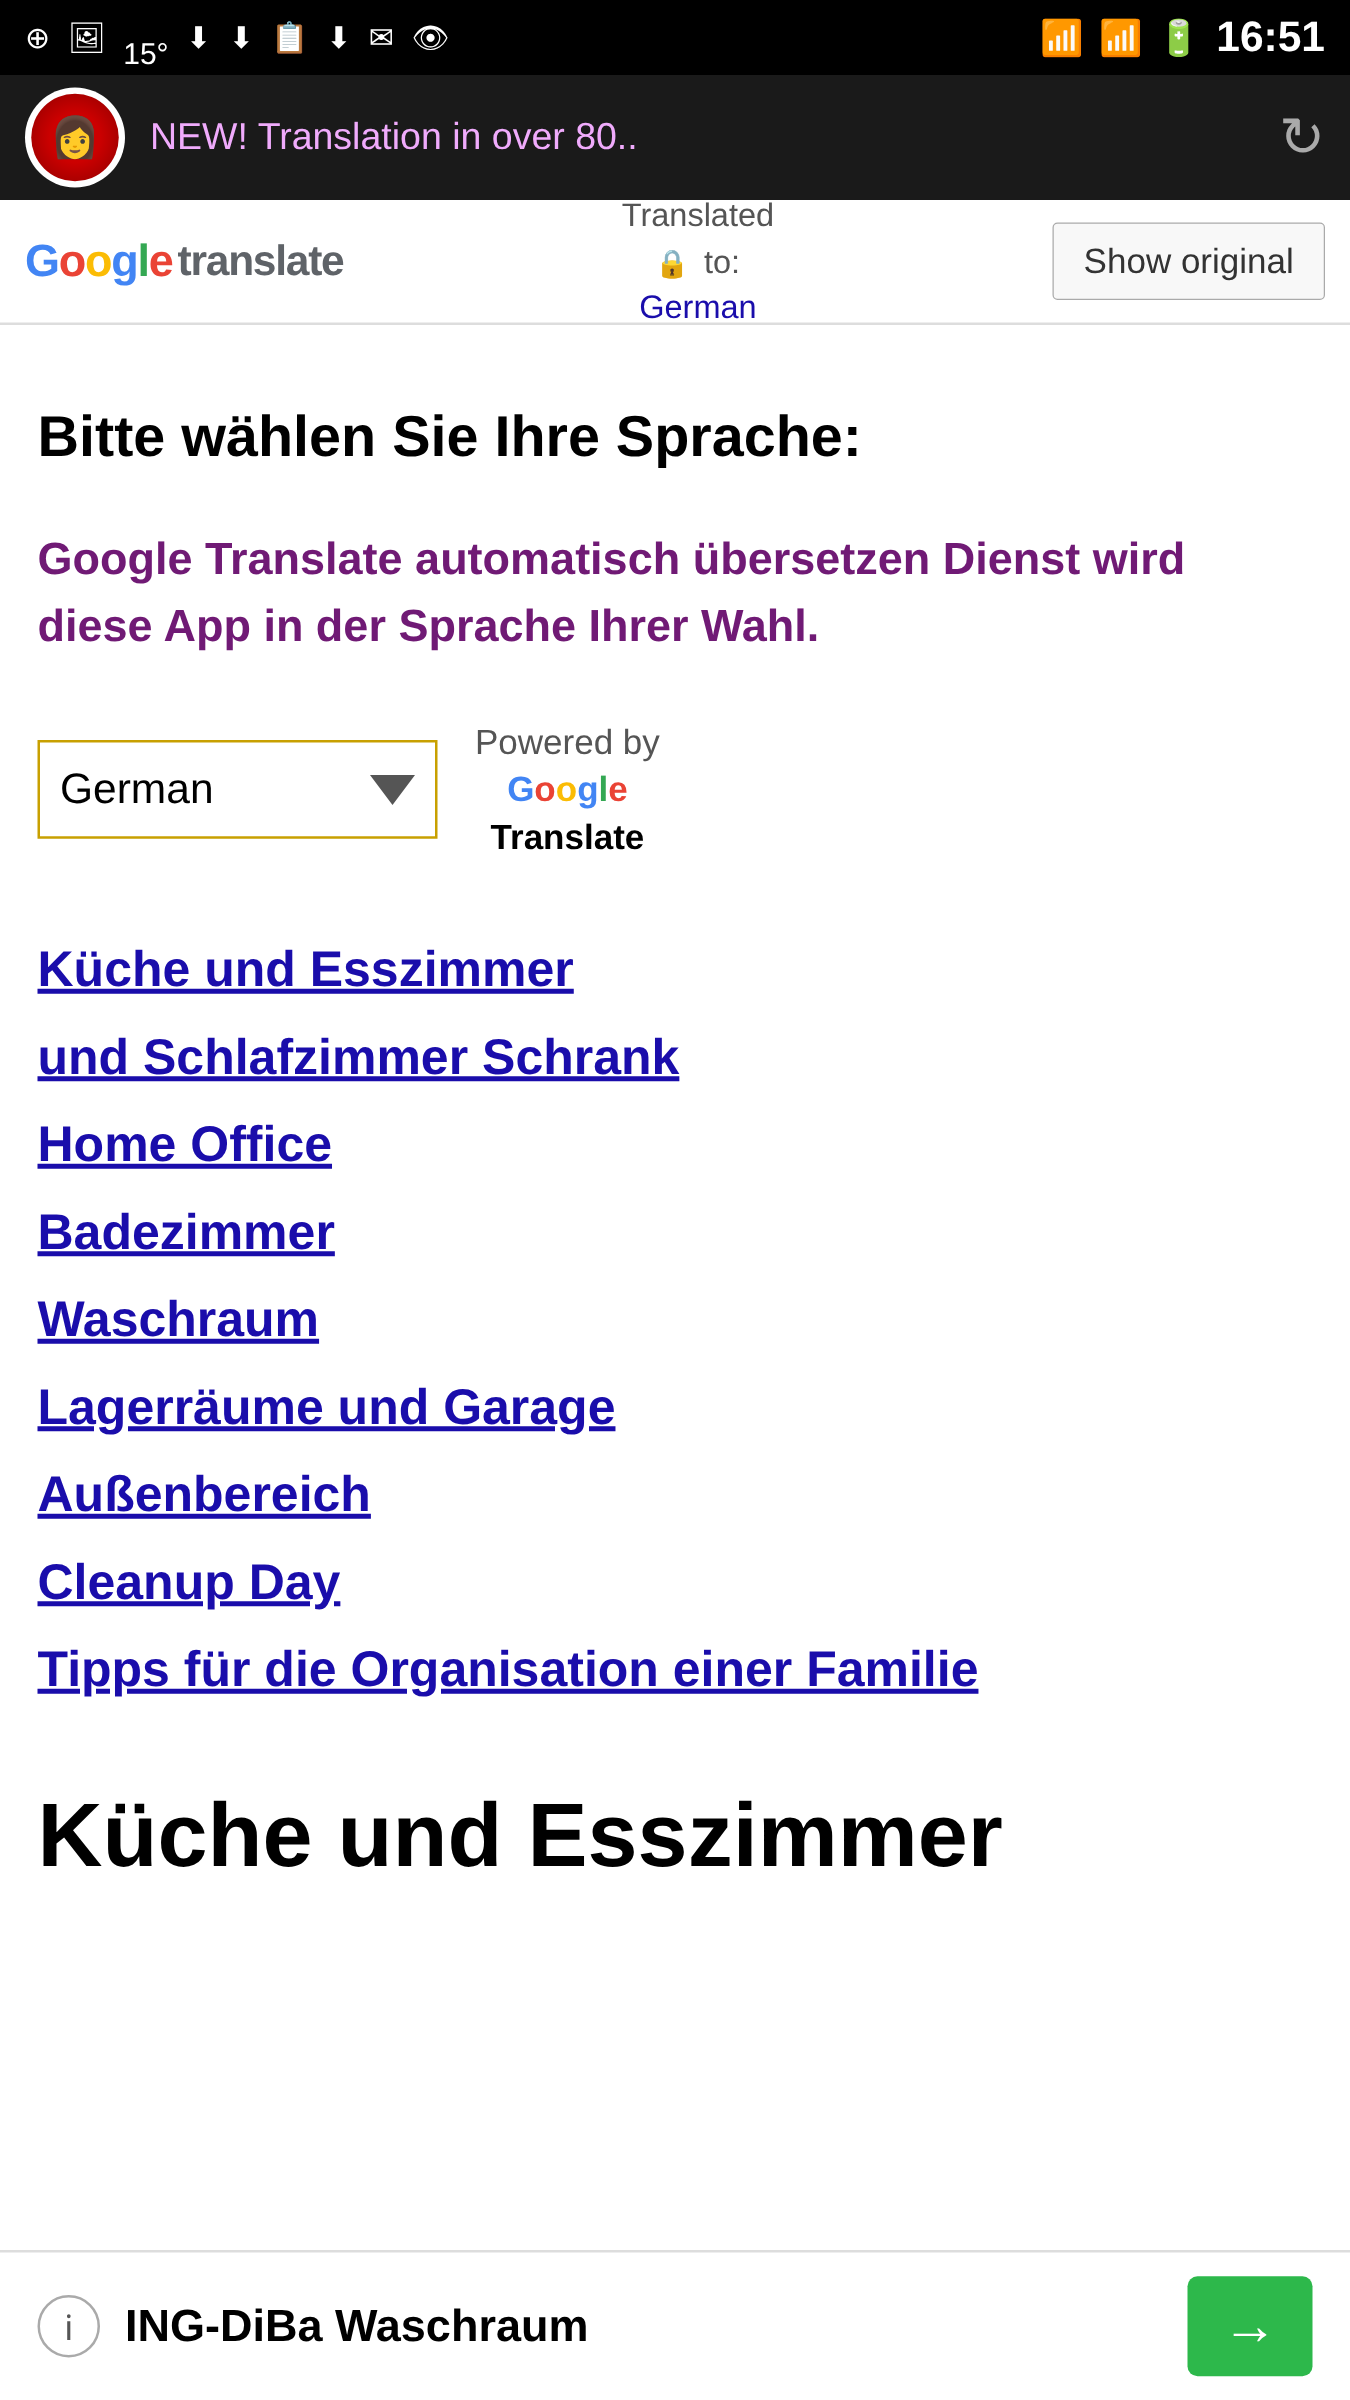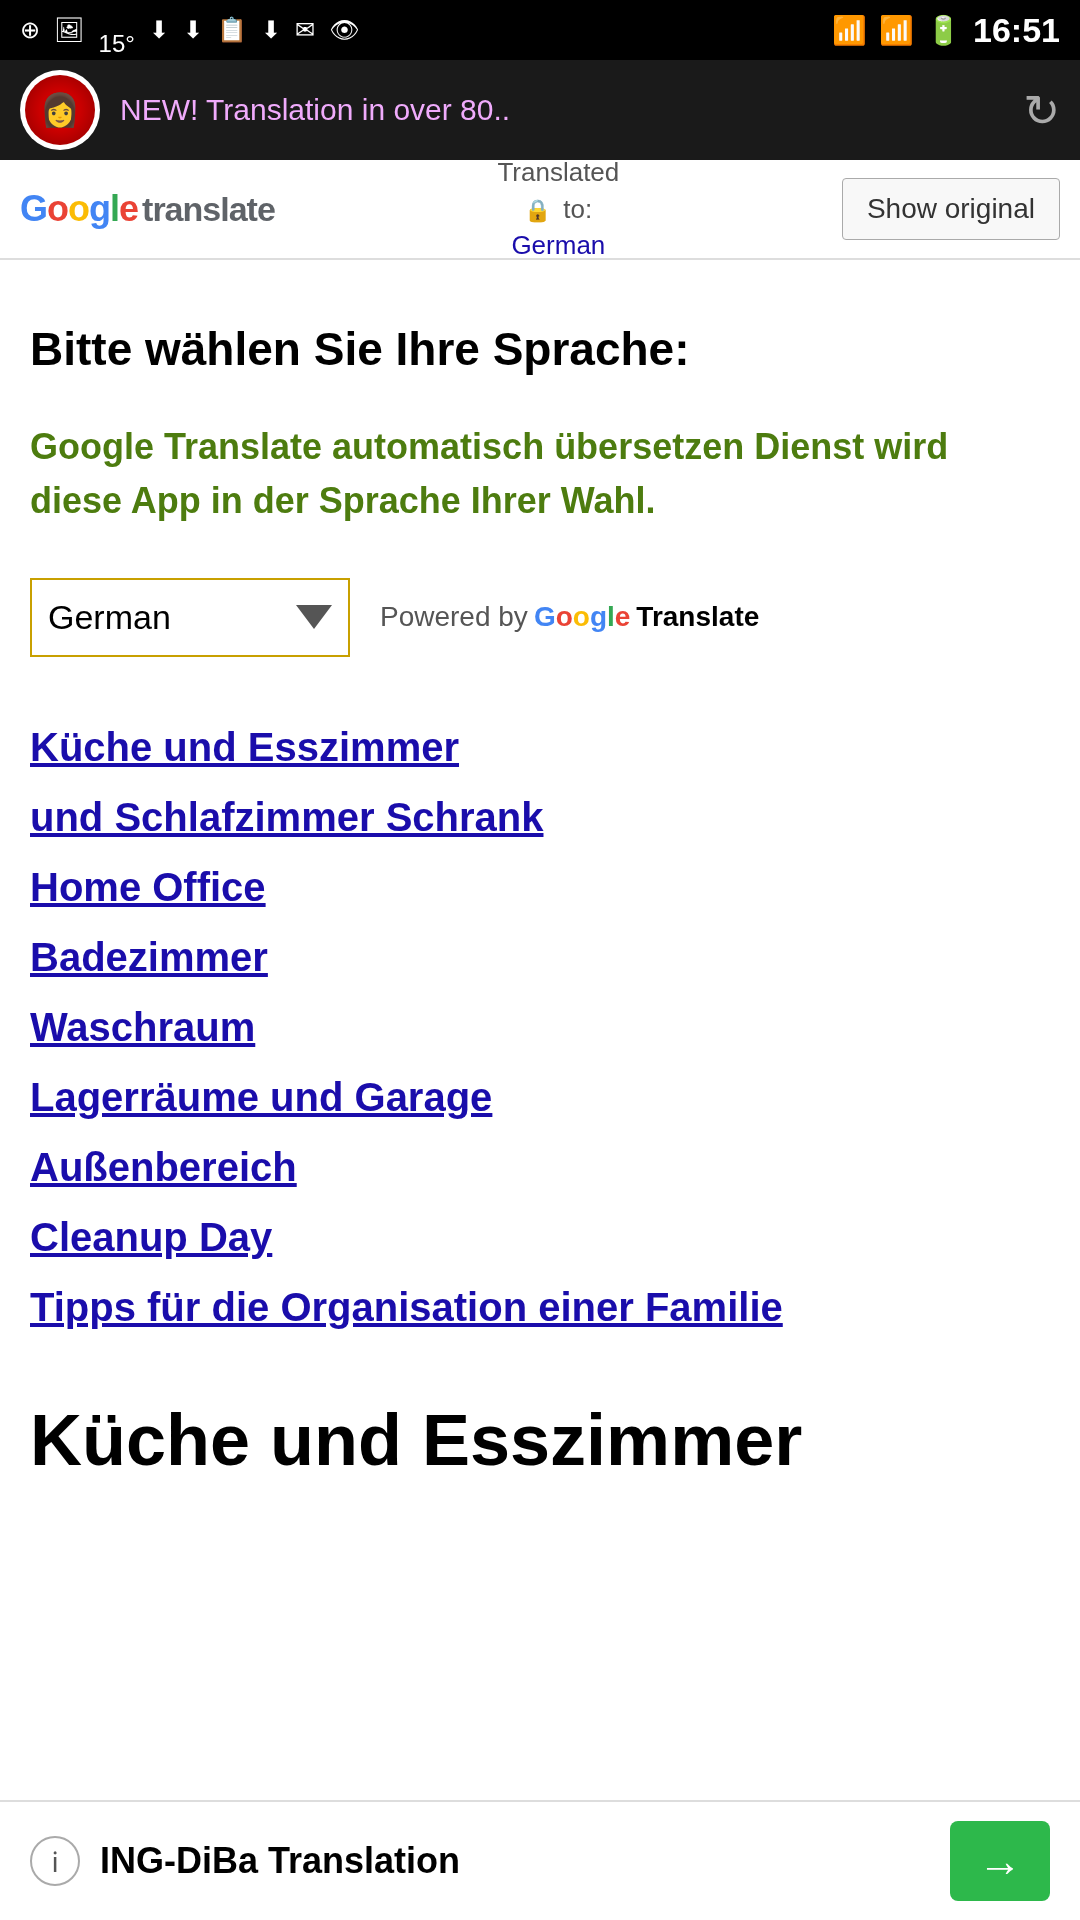--- a/index.html
+++ b/index.html
@@ -150,21 +150,21 @@
       font-size: 46px;
       font-weight: bold;
       color: #000;
       margin-bottom: 40px;
       line-height: 1.3;
     }
 
     .page-description {
       font-size: 36px;
       font-weight: bold;
-      color: #4d7c0f;
+      color: #701a75;
       margin-bottom: 50px;
       line-height: 1.5;
     }
 
     
     .language-selector {
       display: flex;
       align-items: center;
       gap: 30px;
       margin-bottom: 60px;
@@ -190,20 +190,21 @@
       border-right: 18px solid transparent;
       border-top: 24px solid #555;
     }
     .powered-by {
       display: flex;
       align-items: center;
       font-size: 28px;
       color: #555;
       gap: 6px;
       flex-wrap: wrap;
+      flex-direction: column;
     }
     .powered-google {
       display: inline-flex;
       font-size: 28px;
       font-weight: bold;
     }
 
     
     .nav-links {
       margin-bottom: 60px;
@@ -367,17 +368,17 @@
     <a class="nav-link">Cleanup Day</a>
     <a class="nav-link">Tipps für die Organisation einer Familie</a>
   </nav>
 
   <h2 class="section-heading">Küche und Esszimmer</h2>
 
 </div>
 
 <div class="ad-banner">
   <div class="ad-info-icon">ℹ</div>
-  <div class="ad-text">ING-DiBa Translation</div>
+  <div class="ad-text">ING-DiBa Waschraum</div>
   <div class="ad-arrow-btn">
     <span class="ad-arrow-icon">→</span>
   </div>
 </div>
 
 </body></html>

